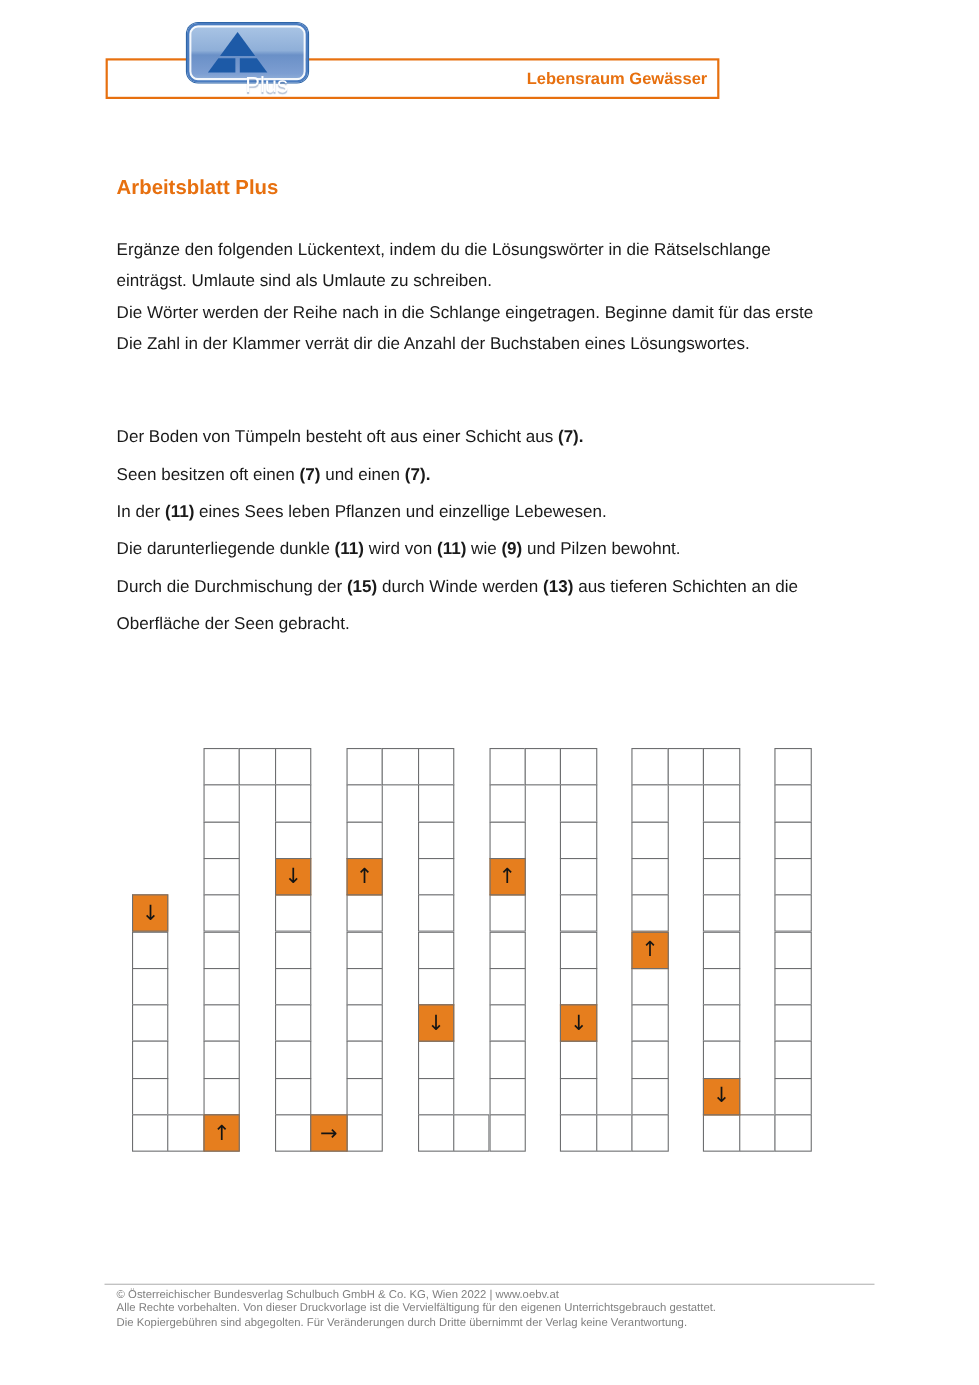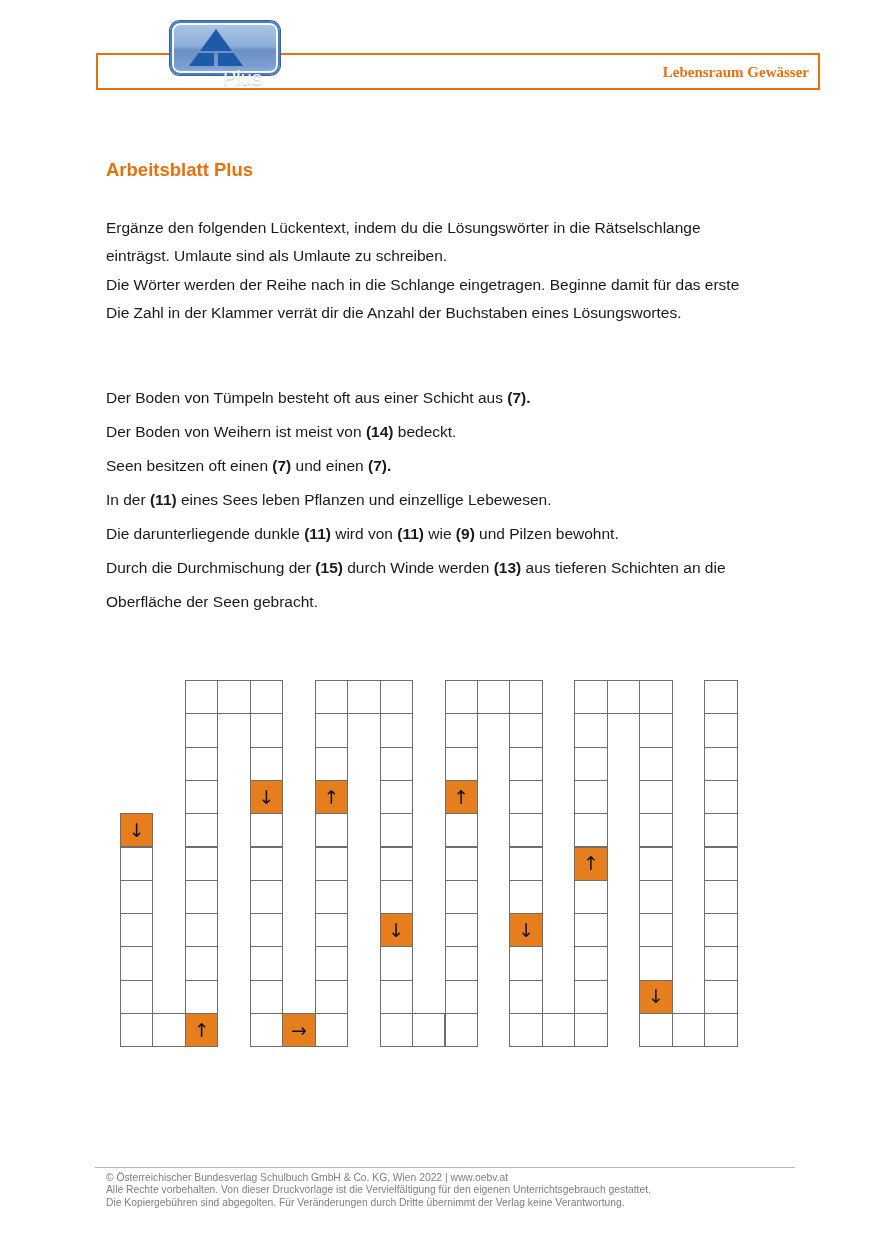--- a/index.html
+++ b/index.html
@@ -1,21 +1,21 @@
 <!DOCTYPE html>
 <html><head>
 <meta charset="utf-8">
 <style>
   html,body{margin:0;padding:0;background:#ffffff;}
   .page{position:relative;width:890px;height:1259px;background:#fff;overflow:hidden;
         font-family:"Liberation Sans","DejaVu Sans",sans-serif;color:#1a1a1a;}
 
   
-  .hbar{position:absolute;left:96px;top:53px;width:724px;height:37px;
-        border:2px solid var(--orange);box-sizing:border-box;font-family:Liberation Serif, serif;}
+  .hbar{position:absolute;left:96px;top:53px;width:558px;height:37px;
+        border:2px solid var(--orange);box-sizing:border-box;}
   .hbar-label{position:absolute;right:9px;top:50%;transform:translateY(-50%);
         color:var(--orange);font-weight:bold;font-size:15px;white-space:nowrap;}
   .logo{position:absolute;left:170px;top:21px;width:110px;height:54px;border-radius:10px;
         border:2px solid #4a7cc0;box-sizing:border-box;z-index:5;
         background:linear-gradient(180deg,#aac5e5 0%,#8fafd8 46%,#6a90c7 54%,#7d9ed2 88%,#93b1da 100%);
         box-shadow:inset 0 0 0 2px rgba(255,255,255,0.9), 0 0 0 1px #2f66a8;}
   .logo svg{position:absolute;left:0;top:0;}
   .logo-text{position:absolute;left:51px;top:11px;color:#ffffff;font-weight:normal;font-size:20px;
         text-shadow:0 1px 1px rgba(30,70,130,.35);margin-top:33px;}
 
@@ -64,21 +64,20 @@
 
   <div class="instructions">
       <div class="ins-line">Ergänze den folgenden Lückentext, indem du die Lösungswörter in die Rätselschlange</div>
       <div class="ins-line">einträgst. Umlaute sind als Umlaute zu schreiben.</div>
       <div class="ins-line">Die Wörter werden der Reihe nach in die Schlange eingetragen. Beginne damit für das erste</div>
       <div class="ins-line">Die Zahl in der Klammer verrät dir die Anzahl der Buchstaben eines Lösungswortes.</div>
     </div>
 
   <div class="gaptext">
       <div class="gap-line"><span>Der Boden von Tümpeln besteht oft aus einer Schicht aus </span><span class="b">(7).</span></div>
-      <div class="gap-line"><span>Der Boden von Weihern ist meist von </span><span class="b">(14)</span><span> bedeckt.</span></div>
       <div class="gap-line"><span>Seen besitzen oft einen </span><span class="b">(7)</span><span> und einen </span><span class="b">(7).</span></div>
       <div class="gap-line"><span>In der </span><span class="b">(11)</span><span> eines Sees leben Pflanzen und einzellige Lebewesen.</span></div>
       <div class="gap-line"><span>Die darunterliegende dunkle </span><span class="b">(11)</span><span> wird von </span><span class="b">(11)</span><span> wie </span><span class="b">(9)</span><span> und Pilzen bewohnt.</span></div>
       <div class="gap-line"><span>Durch die Durchmischung der </span><span class="b">(15)</span><span> durch Winde werden </span><span class="b">(13)</span><span> aus tieferen Schichten an die</span></div>
       <div class="gap-line"><span>Oberfläche der Seen gebracht.</span></div>
     </div>
 
   <div class="grid">
       <div class="cell arrow" style="left: 0px; top: 133.2px;">
         <span>↓</span>

